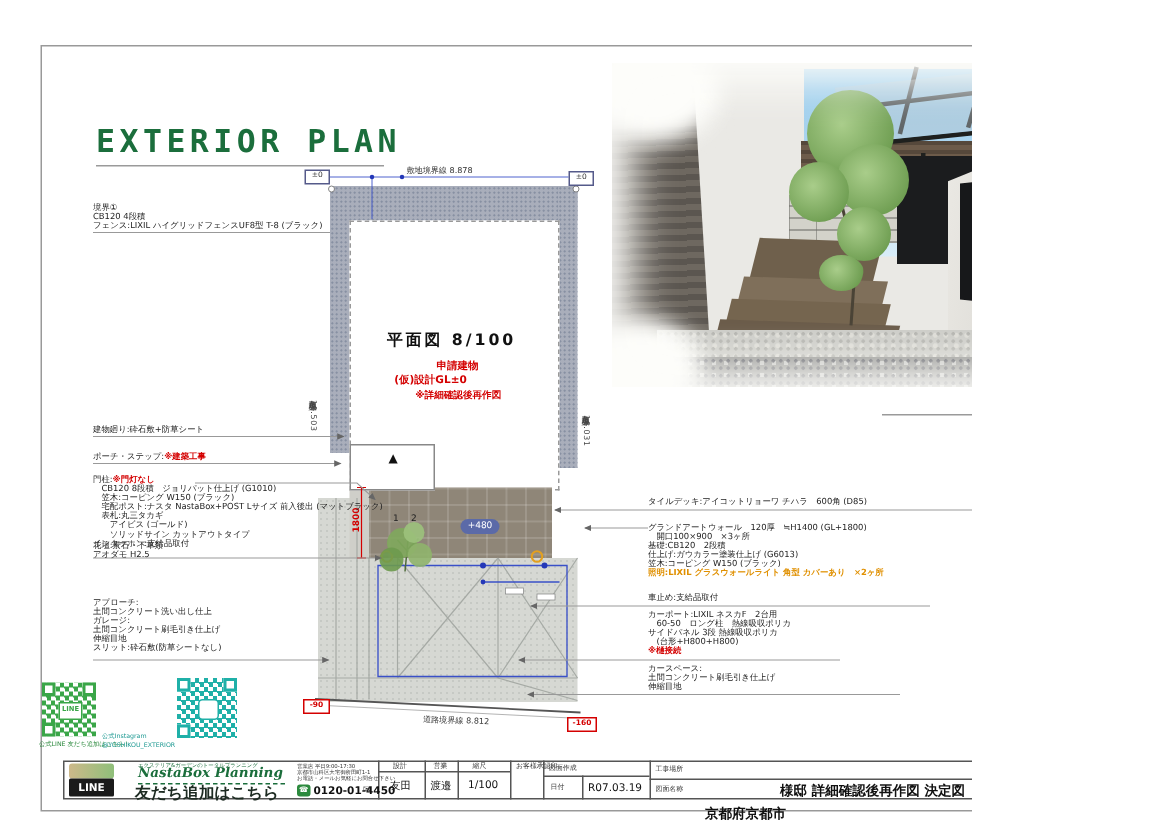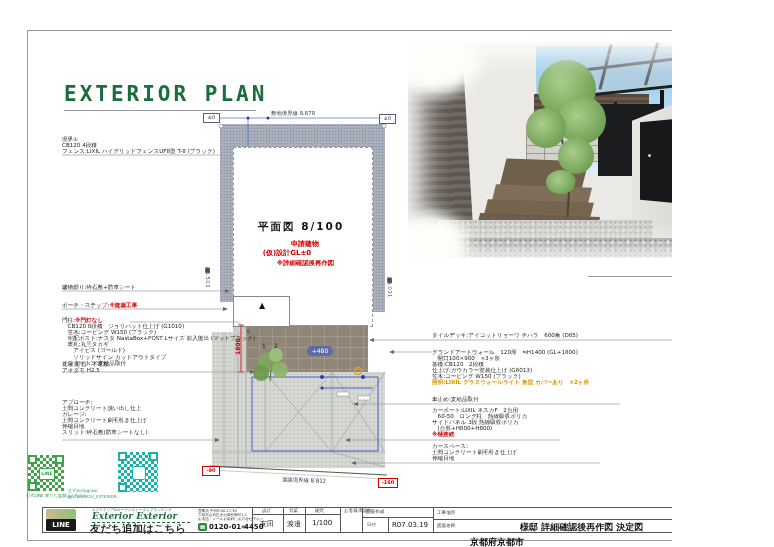--- a/index.html
+++ b/index.html
@@ -1,17 +1,17 @@
 <!DOCTYPE html>
 <html><head>
 <meta charset="utf-8">
 <style>
   html,body{margin:0;padding:0;background:#ffffff;}
   #sheet{position:relative;width:648px;height:547px;background:#fff;overflow:hidden;
-         font-family:"DejaVu Sans",sans-serif;color:#222;padding-left:24px;}
+         font-family:"DejaVu Sans",sans-serif;color:#222;}
   .ab{position:absolute;}
   .mono{font-family:"DejaVu Sans Mono",monospace;}
   
   #main-title{left:64px;top:82px;font-size:21px;font-weight:bold;letter-spacing:3px;color:#1b6e3c;}
   #title-rule{left:64px;top:110px;width:192px;height:0;border-top:1px solid #9a9a9a;}
   #persp-caption{left:600px;top:258px;font-size:13px;font-weight:bold;letter-spacing:1px;color:#1e241f;}
   #persp-rule{left:588px;top:276px;width:168px;height:0;border-top:1px solid #9a9a9a;}
   
   .note{font-size:5.6px;line-height:6.1px;color:#222;white-space:nowrap;}
   .red{color:#d40000;font-weight:bold;}
@@ -293,21 +293,21 @@
   <div class="ab tbline" style="left:695px;top:507px;width:1px;height:26px;z-index:7;"></div>
 
   <div class="ab tbline" style="left:252px;top:514px;width:88px;height:0.5px;z-index:7;"></div>
   <div class="ab tbline" style="left:362px;top:517px;width:71px;height:0.5px;z-index:7;"></div>
   <div class="ab tbline" style="left:388px;top:517px;width:0.5px;height:16px;z-index:7;"></div>
   <div class="ab tbline" style="left:433px;top:519px;width:262px;height:0.5px;z-index:7;"></div>
 
   <div class="ab" style="left:46px;top:509px;width:30px;height:10px;background:linear-gradient(90deg,#cdb98a,#8fbf7a);border-radius:2px;z-index:8;"></div>
   <div class="ab" style="left:46px;top:519px;width:30px;height:12px;background:#1a1a1a;color:#fff;font-size:7px;font-weight:bold;text-align:center;line-height:12px;z-index:8;border-radius:1px;">LINE</div>
   <div class="ab" style="left:92px;top:508px;font-size:3.6px;color:#1b6e3c;z-index:8;white-space:nowrap;">エクステリア&amp;ガーデンのトータルプランニング</div>
-  <div class="ab" style="left:92px;top:511px;font-size:9px;font-style:italic;font-weight:bold;color:#1b6e3c;font-family:'DejaVu Serif',serif;z-index:8;white-space:nowrap;">Exterior Exterior</div>
+  <div class="ab" style="left:92px;top:511px;font-size:9px;font-style:italic;font-weight:bold;color:#1b6e3c;font-family:'DejaVu Serif',serif;z-index:8;white-space:nowrap;">NastaBox Planning</div>
   <div class="ab" style="left:92px;top:521.5px;width:98px;height:0;border-top:1px dashed #1b6e3c;z-index:8;"></div>
   <div class="ab" style="left:90px;top:522px;font-size:10.5px;font-weight:bold;color:#1d2b22;z-index:8;white-space:nowrap;">友だち追加はこちら</div>
   <div class="ab" style="left:198px;top:509px;font-size:3.6px;line-height:4.2px;color:#333;z-index:8;">
     <div>営業店 平日9:00-17:30</div>
     <div>京都市山科区大宅御所田町1-1</div>
     <div>お電話・メールお気軽にお問合せ下さい</div>
   </div>
   <div class="ab" style="left:198px;top:523px;width:9px;height:8px;background:#2c8a3e;color:#fff;font-size:5px;text-align:center;line-height:8px;border-radius:2px;z-index:8;">☎</div>
   <div class="ab" style="left:209px;top:523px;font-size:7px;font-weight:bold;color:#111;z-index:8;white-space:nowrap;">0120-01-4450</div>
   <div class="ab" style="left:242px;top:523px;font-size:6px;color:#333;z-index:8;">✉</div>

